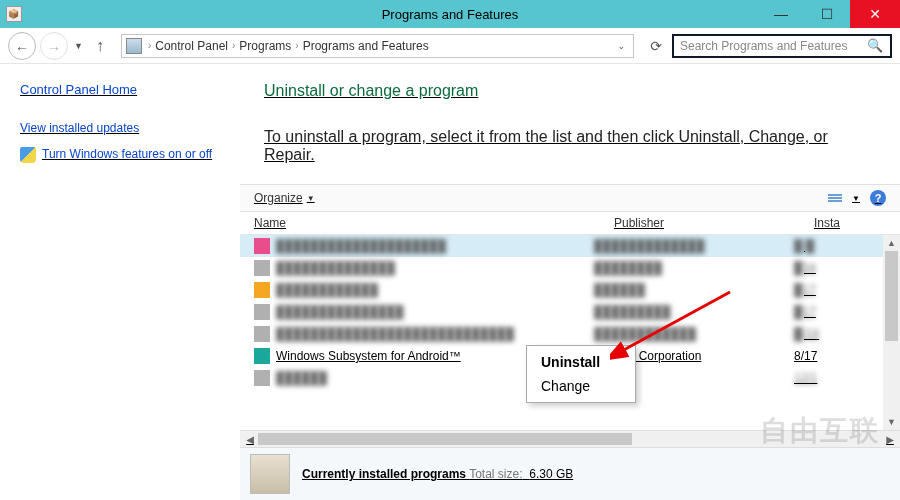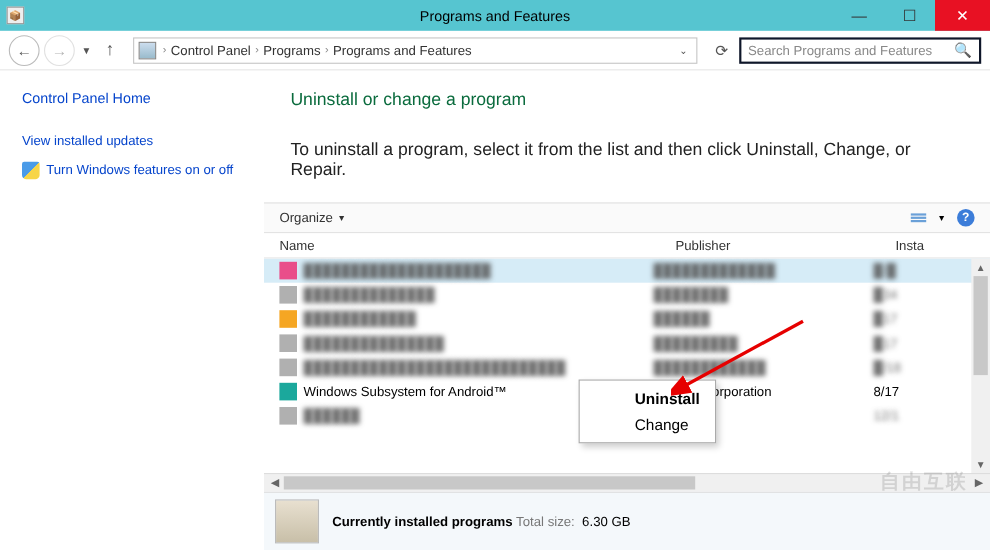--- a/index.html
+++ b/index.html
@@ -125,20 +125,21 @@
     padding: 0 6px;
     color: #888;
     font-size: 12px;
   }
   .searchbox .sico { margin-left: auto; font-size: 13px; }
   
   
   .content {
     display: flex;
     height: calc(500px - 28px - 36px);
+    text-decoration: underline;
   }
   .sidebar {
     width: 240px;
     padding: 18px 10px 10px 20px;
     font-size: 12px;
   }
   .sidebar a { color: #0645cc; text-decoration: none; display: block; }
   .sb-home { margin-bottom: 24px; font-size: 13px; }
   .sb-link { margin-bottom: 12px; }
   .sb-link.with-icon { display: flex; gap: 6px; }
@@ -288,21 +289,21 @@
     background: linear-gradient(#e8e0d0, #c8bfa8);
     border: 1px solid #bbb;
   }
   .statusbar .stxt { display: flex; flex-direction: column; gap: 18px; }
   .statusbar .line1 b { font-weight: 600; }
   .statusbar .gray { color: #777; }
   
   .watermark {
     position: absolute;
     right: 20px; bottom: 50px;
-    font-size: 18px;
+    font-size: 28px;
     color: rgba(120,120,120,0.25);
     font-weight: bold;
     letter-spacing: 2px;
     pointer-events: none;
     text-align: center;
   }
   .triangle-down { font-size: 8px; }
 </style>
 </head>
 <body>
@@ -436,21 +437,21 @@
             <div class="cInst blur">12/1</div>
           </div>
 
       <div class="vscroll">
           <div class="arrbtn">▲</div>
           <div class="vtrack">
               <div class="vthumb"></div>
             </div>
           <div class="arrbtn">▼</div>
         </div>
-          <div class="ctxmenu" style="left:286px; top:110px;padding-left:36px;">
+          <div class="ctxmenu" style="left:286px; top:110px;">
           <div class="mi bold">Uninstall</div>
           <div class="mi">Change</div>
         </div>
           <svg class="arrow" style="left:370px; top:52px;" width="130" height="80">
           <defs>
             <marker id="ah" markerWidth="10" markerHeight="10" refX="2" refY="3" orient="auto">
               <path d="M0,0 L0,6 L8,3 z" fill="#e60000"></path>
             </marker>
           </defs>
           <line x1="120" y1="5" x2="10" y2="65" stroke="#e60000" stroke-width="3" marker-end="url(#ah)"></line>

